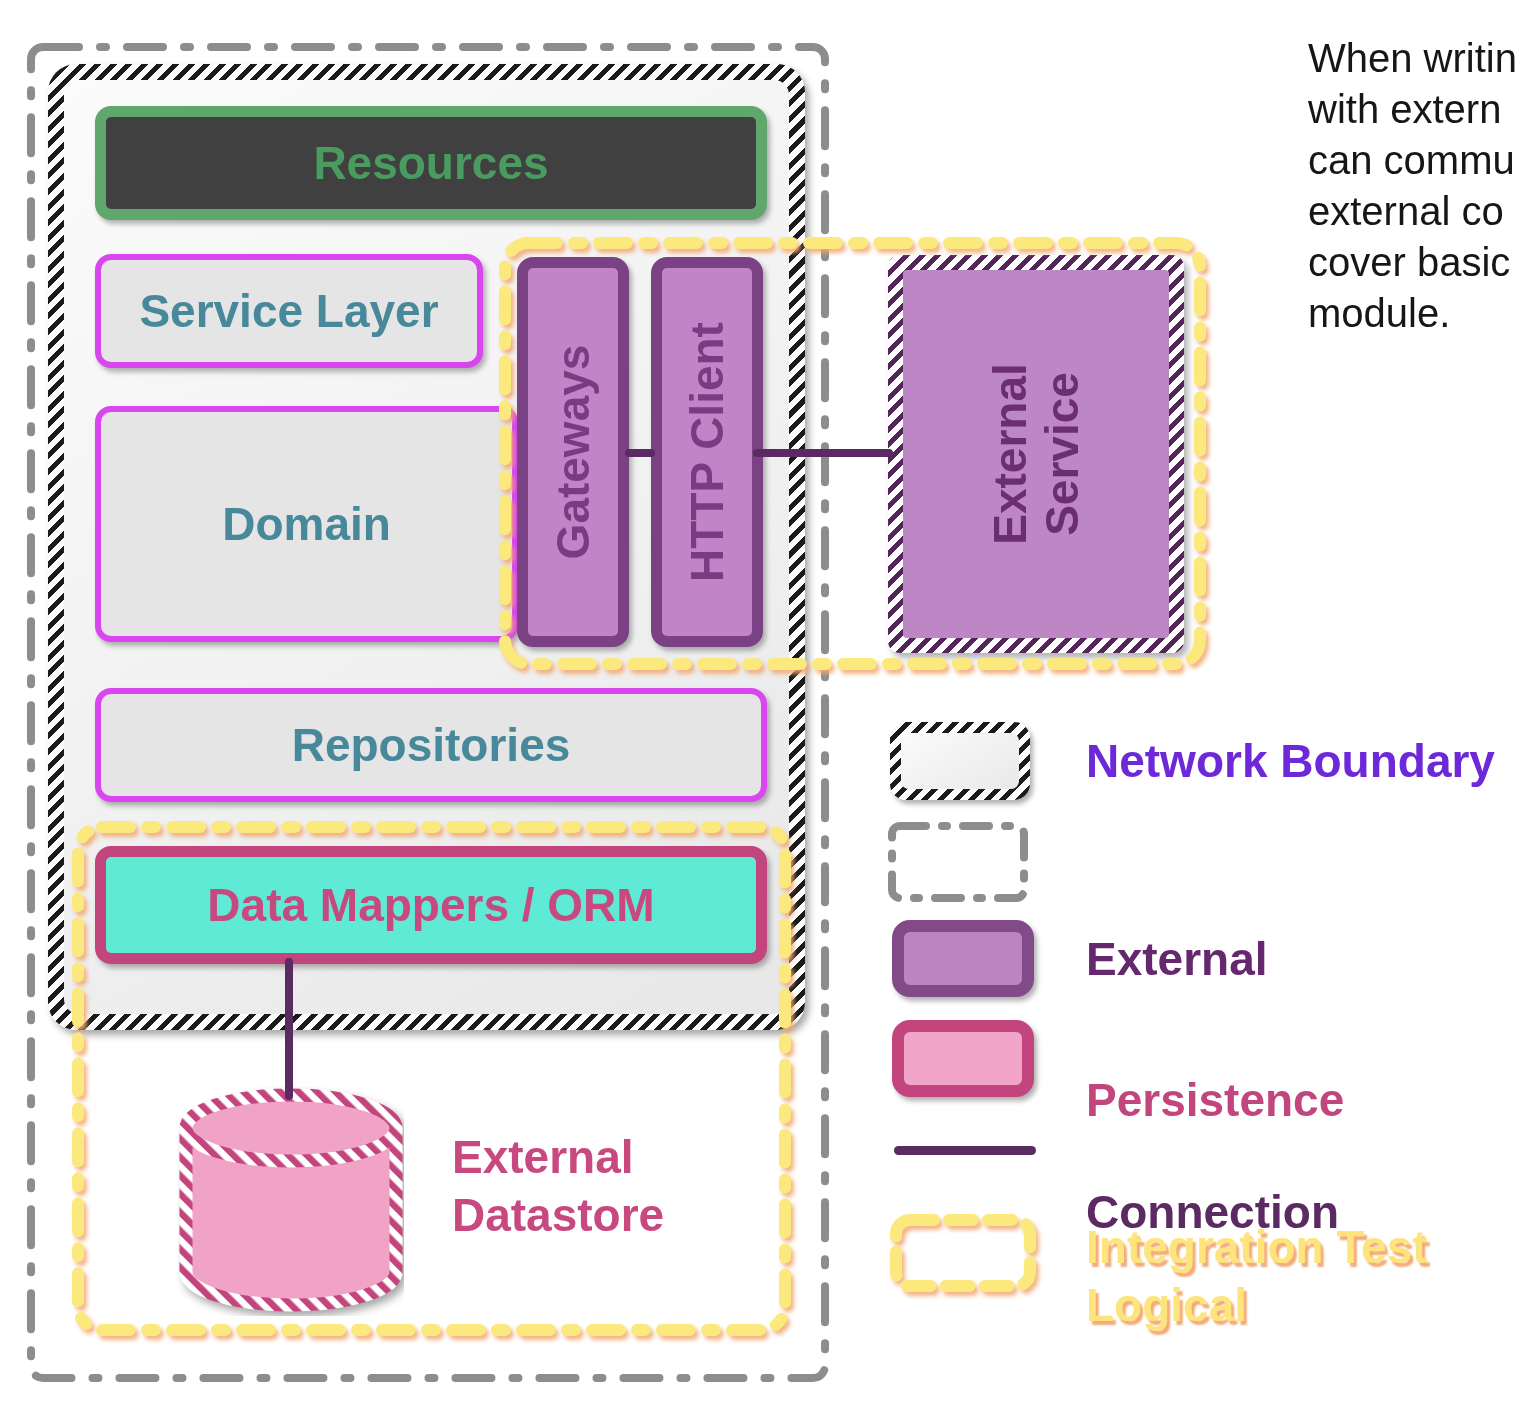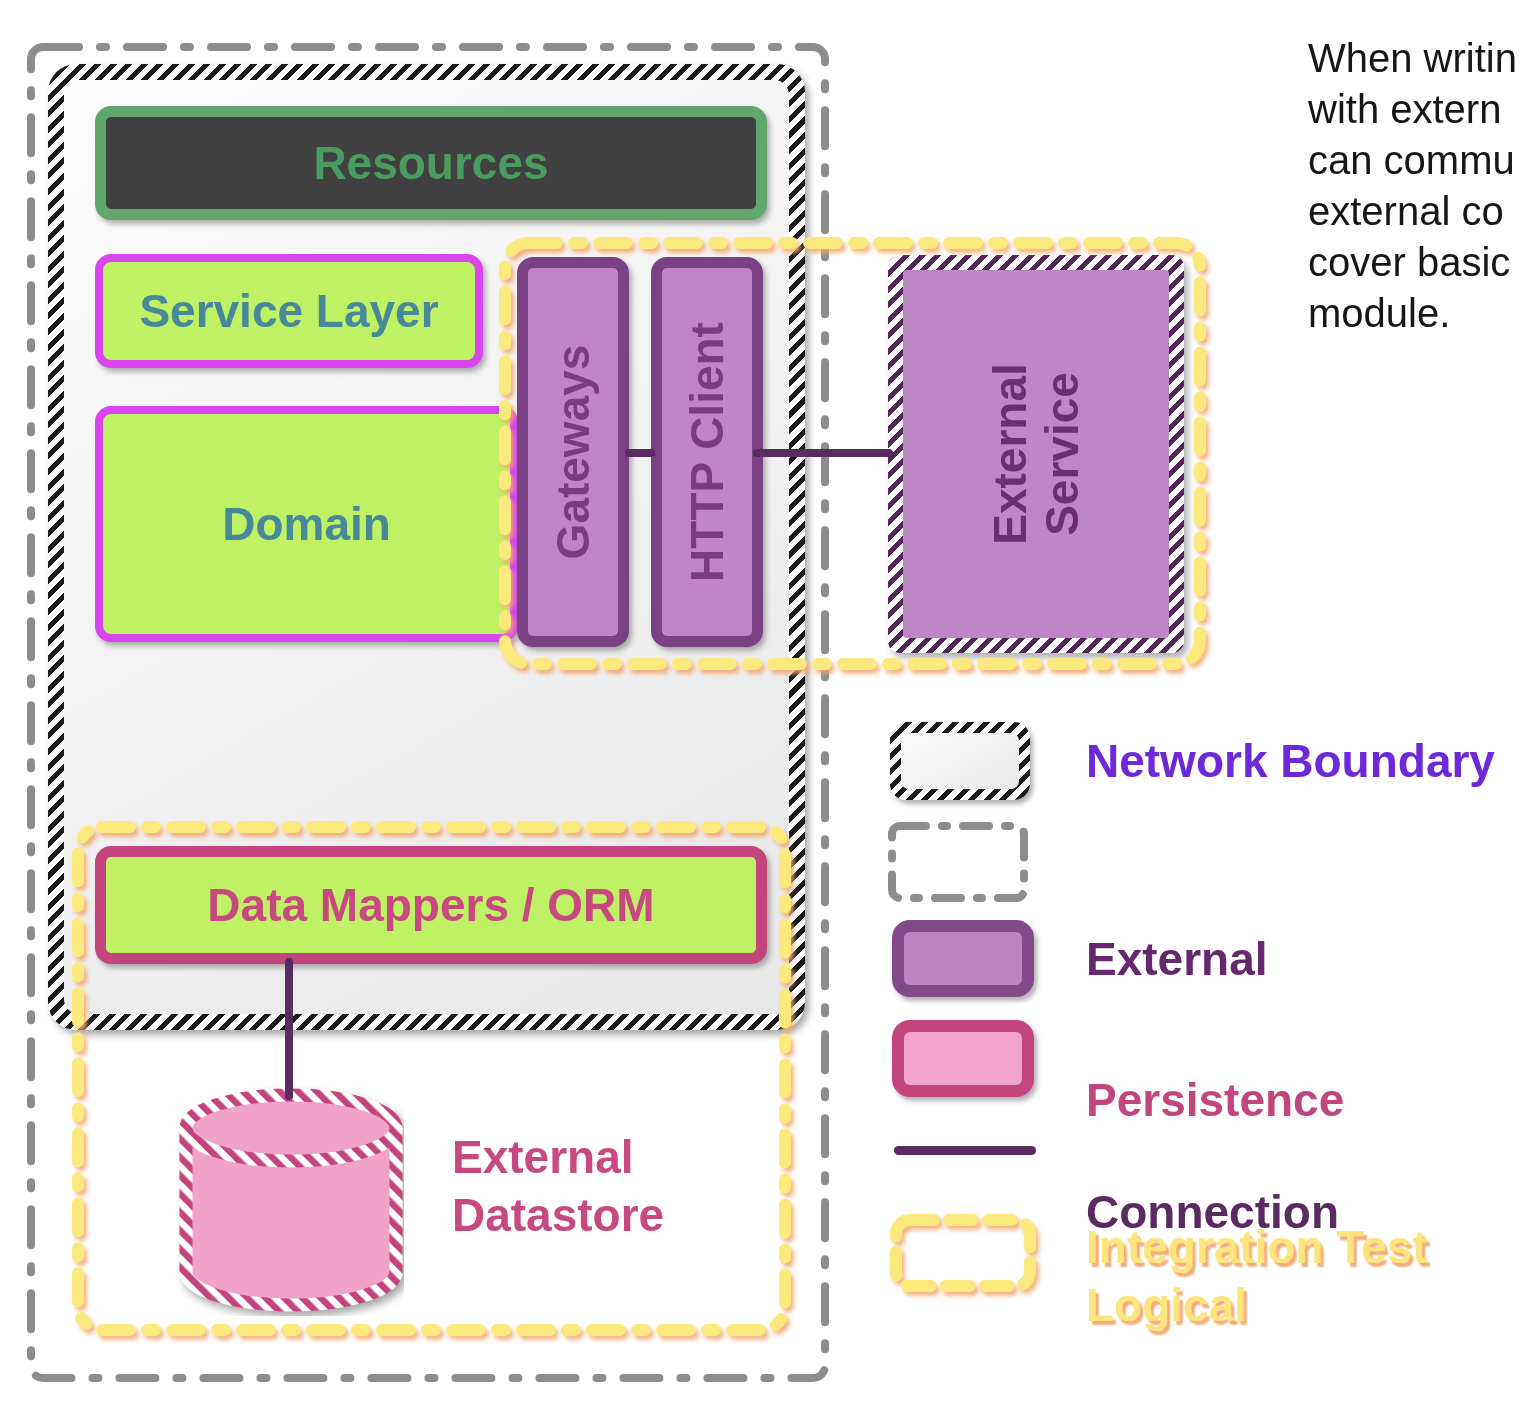--- a/index.html
+++ b/index.html
@@ -34,23 +34,23 @@
   
   .node {
     position: absolute;
     display: flex; align-items: center; justify-content: center;
     border-radius: 16px;
     box-shadow: 3px 4px 5px rgba(70,70,70,0.40);
     z-index: 4;
     font-weight: bold;
   }
   .node-green  { background: #404040; border: 11px solid #5fa76c; color: #4a9b60; }
-  .node-cyan   { background: #bef264; border: 8px solid #d946ef; color: #47899b; }
+  .node-cyan   { background: #e5e5e5; border: 6px solid #d946ef; color: #47899b; }
   .node-purple { background: #c185c7; border: 11px solid #7a4284; color: #7b3a82; }
-  .node-pink   { background: #bef264; border: 11px solid #c3457d; color: #c7497f; }
+  .node-pink   { background: #5eead4; border: 11px solid #c3457d; color: #c7497f; }
   .node-label { font-size: 46px; white-space: pre; }
 
   .vlabel {
     transform: rotate(-90deg);
     white-space: pre;
     text-align: center;
     font-size: 46px;
     line-height: 52px;
     font-weight: bold;
   }
@@ -148,20 +148,23 @@
   </div>
 
   <div class="node node-cyan" style="left:95px; top:254px; width:388px; height:114px;">
     <span class="node-label">Service Layer</span>
   </div>
 
   <div class="node node-cyan" style="left:95px; top:406px; width:423px; height:236px;">
     <span class="node-label">Domain</span>
   </div>
 
+  <div class="node node-cyan" style="left:95px; top:688px; width:672px; height:114px;">
+    <span class="node-label">Repositories</span>
+  </div>
 
   <div class="node node-pink" style="left:95px; top:846px; width:672px; height:118px;">
     <span class="node-label">Data Mappers / ORM</span>
   </div>
 
   <div class="node node-purple" style="left:517px; top:257px; width:112px; height:390px;">
     <span class="vlabel">Gateways</span>
   </div>
 
   <div class="node node-purple" style="left:651px; top:257px; width:112px; height:390px;">

